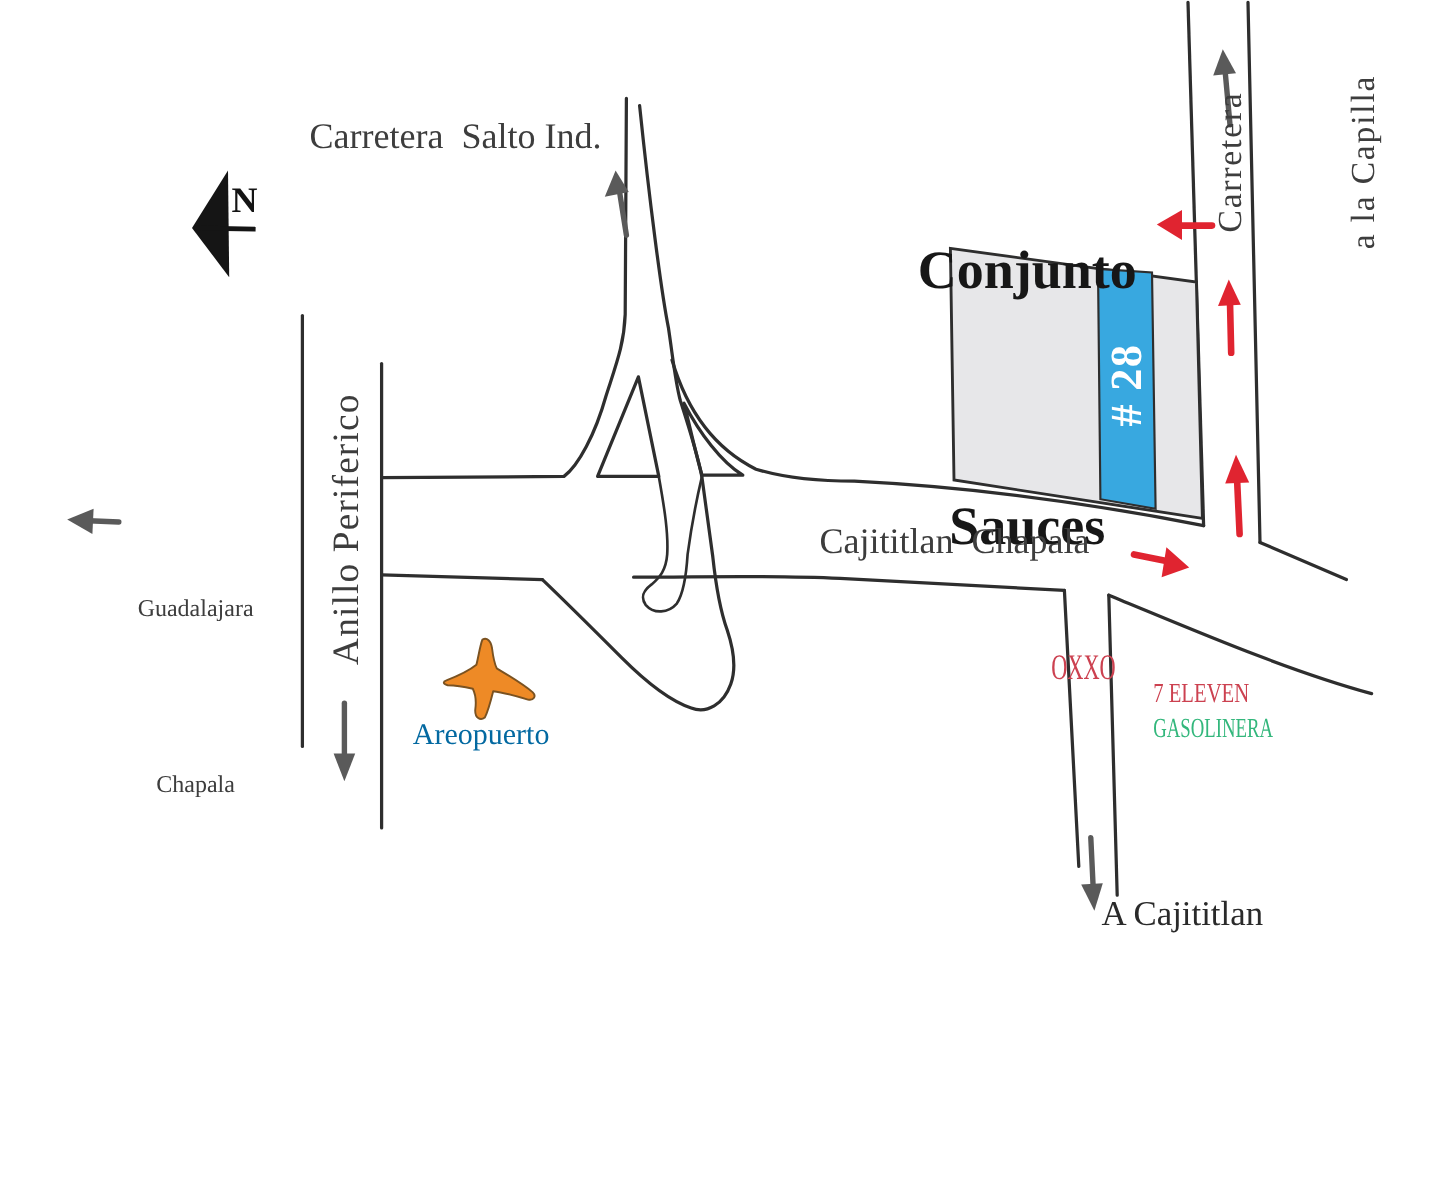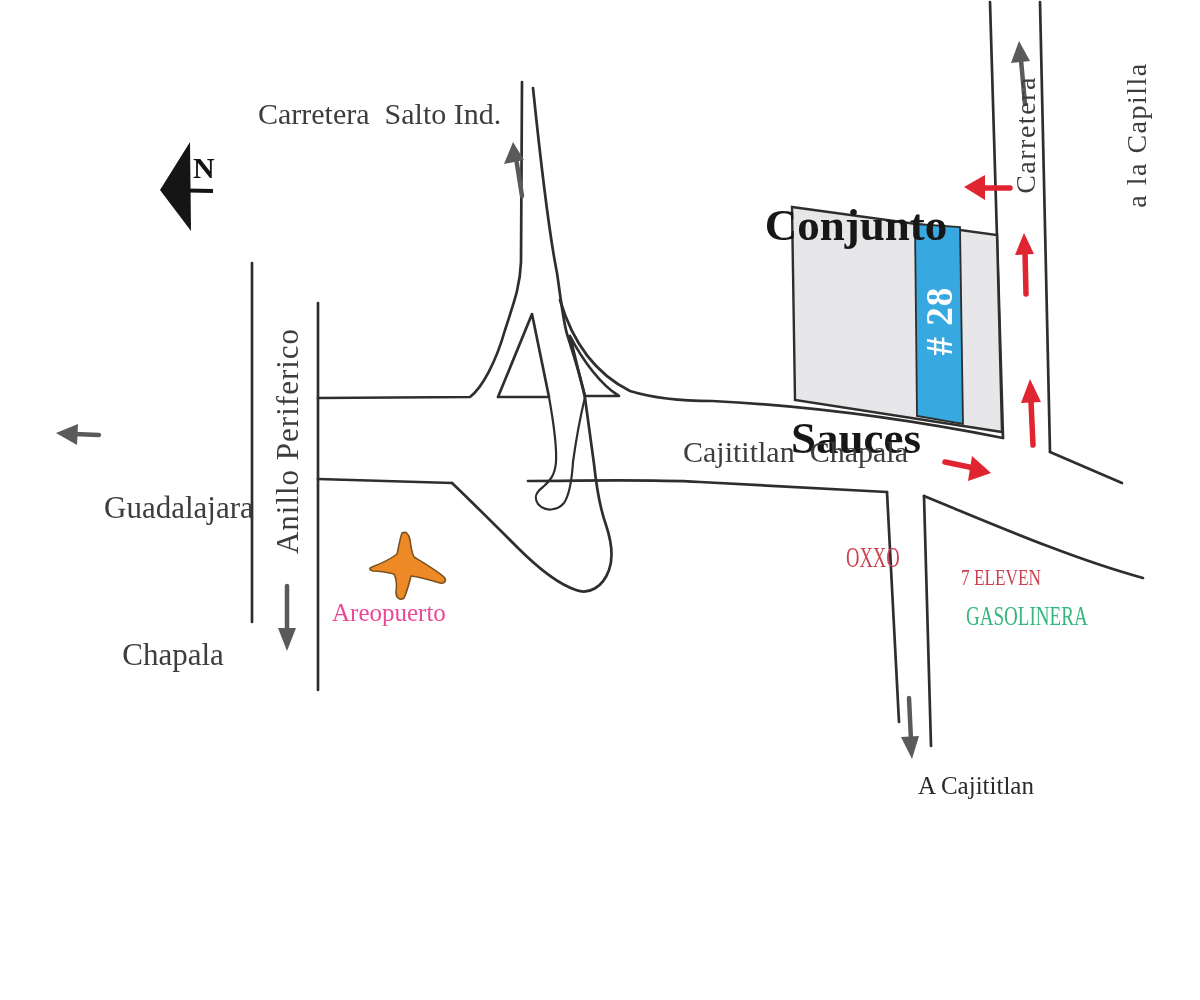--- a/index.html
+++ b/index.html
@@ -21,32 +21,32 @@
   .north-bar{stroke:var(--color-north_black,#151515);stroke-width:4;fill:none;}
   .plane{fill:var(--color-plane_orange,#ee8a26);stroke:#7a5221;stroke-width:1.6;stroke-linejoin:round;}
 
   .lbl{position:absolute;color:var(--color-label_text,#3d3d3d);white-space:pre;line-height:1.15;}
   .rot{transform:translate(-50%,-50%) rotate(-90deg);text-align:center;}
   #label-carretera-salto{left:258px;top:97px;font-size:30px;}
   #label-north{left:193px;top:151px;font-size:30px;font-weight:600;color:#141414;}
   #page-title{left:738px;top:48px;width:236px;text-align:center;font-size:45px;font-weight:bold;
     color:var(--color-title_text,#171717);line-height:71px;}
   #label-capilla{left:1081px;top:135px;font-size:28px;line-height:37px;letter-spacing:1.5px;}
-  #label-guadalajara{left:104px;top:385px;width:138px;text-align:center;font-size:31px;line-height:49px;}
+  #label-guadalajara{left:94px;top:385px;width:138px;text-align:center;font-size:20px;line-height:49px;}
   #label-anillo{left:288px;top:441px;font-size:31px;letter-spacing:1px;white-space:nowrap;}
   #label-chapala{left:683px;top:435px;font-size:30px;}
-  #label-oxxo{left:816px;top:505px;font-size:30px;color:var(--color-red_label,#cc4150);}
+  #label-oxxo{left:846px;top:505px;font-size:30px;color:var(--color-red_label,#cc4150);}
   #label-oxxo span,#label-7eleven span,#label-gasolinera span{display:inline-block;transform-origin:left center;}
   #label-oxxo span{transform:scaleX(.62);}
   #label-7eleven{left:938px;top:539px;font-size:23px;color:var(--color-red_label,#cc4150);text-align:center;}
   #label-7eleven span{transform:scaleX(.75);}
-  #label-gasolinera{left:938px;top:568px;font-size:28px;color:var(--color-green_label,#33b77c);}
+  #label-gasolinera{left:938px;top:568px;font-size:23px;color:var(--color-green_label,#33b77c);}
   #label-gasolinera span{transform:scaleX(.68);}
-  #label-cajititlan{left:918px;top:772px;font-size:25px;color:#2a2a2a;}
-  #label-aeropuerto{left:332px;top:599px;font-size:25px;color:#ec4899;}
+  #label-cajititlan{left:918px;top:746px;font-size:29px;color:#2a2a2a;}
+  #label-aeropuerto{left:344px;top:599px;font-size:25px;color:#0369a1;}
   #label-unit-number{left:940px;top:321px;font-size:37px;font-weight:600;letter-spacing:1px;
     color:var(--color-unit_text,#ffffff);white-space:nowrap;}
 </style>
 </head>
 <body>
 
 <div id="stage">
 
   <svg id="map-svg" viewBox="0 0 1200 1000" width="1200" height="1000">
 

